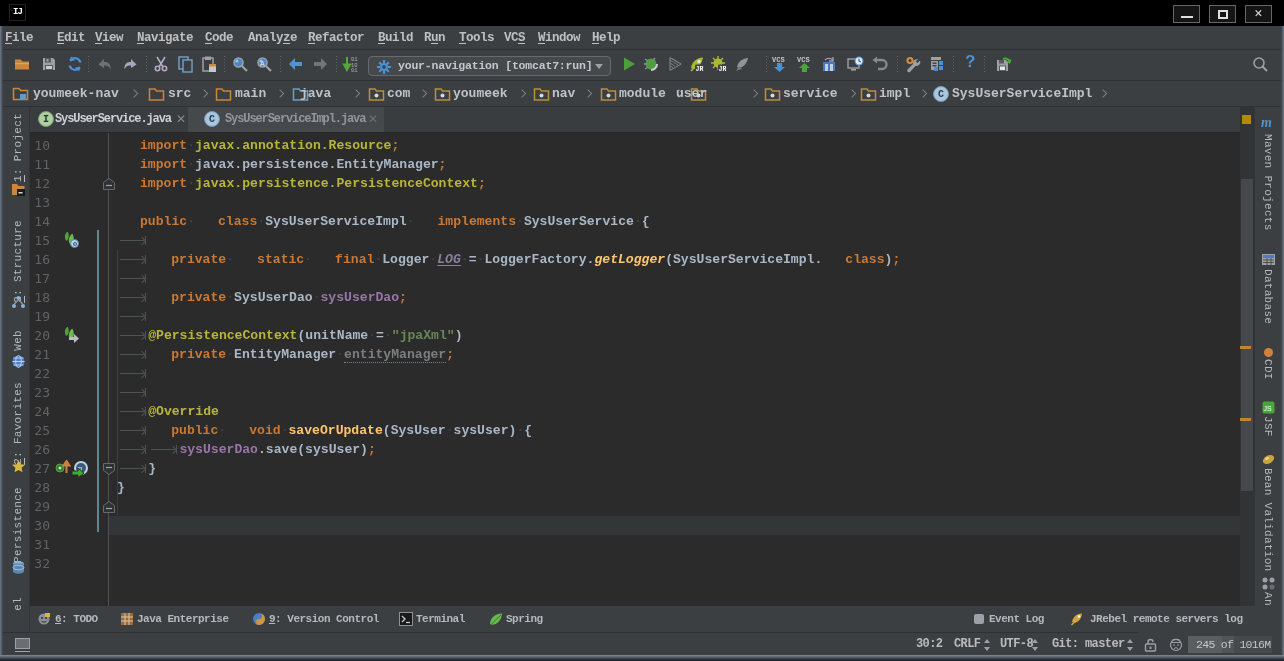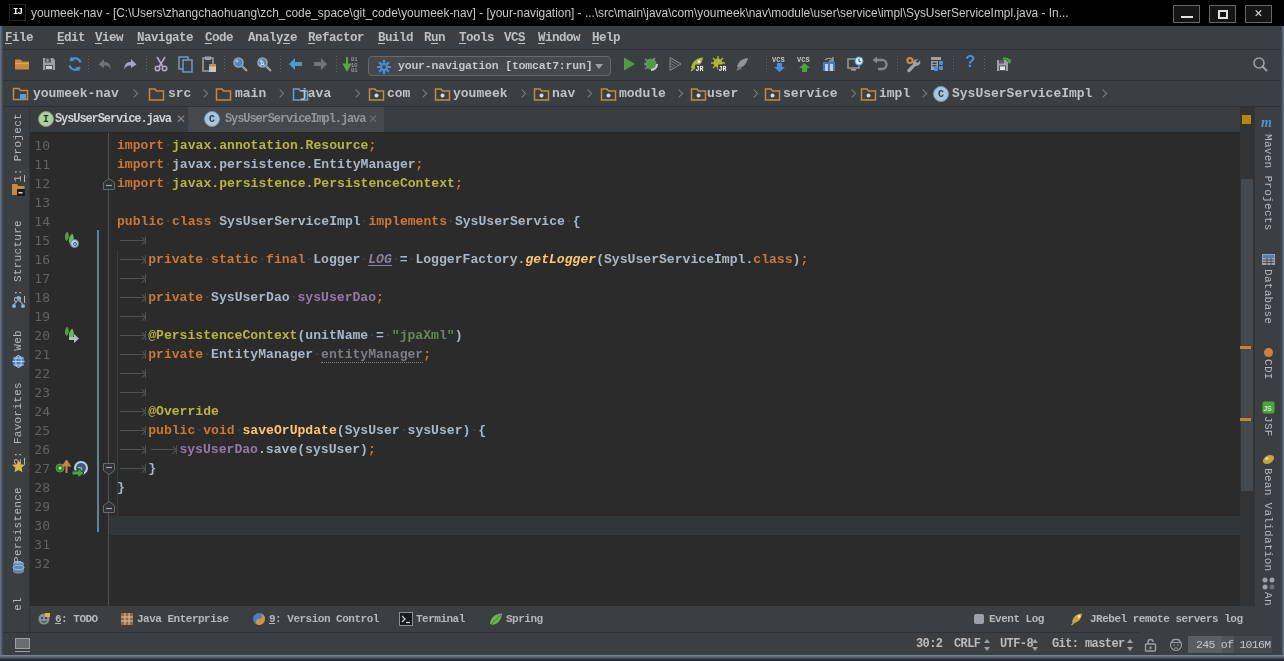--- a/index.html
+++ b/index.html
@@ -69,21 +69,21 @@
 .tabx { position:absolute; top:5px; font-size:12px; color:#888; font-family:"Liberation Sans",sans-serif;}
 
 #editor { position:absolute; left:30px; top:133px; width:1210px; height:473px; background:#2b2b2b; }
 #caretline { position:absolute; left:79px; top:383px; width:1131px; height:19px; background:#323637; }
 #gutterline { position:absolute; left:78px; top:0; width:1px; height:473px; background:#4e5254; }
 #vcsbar { position:absolute; left:67px; top:97px; width:2px; height:302px; background:#5c8799; }
 #lnums { position:absolute; left:0; top:3px; width:20px; font-size:13px; line-height:19px;
   color:#606366; text-align:right; width:20px; }
 #code { position:absolute; left:87px; top:3px; font-size:13.1px; line-height:19px; color:#a9b7c6; font-weight:bold; }
 #code pre { font-family:"Liberation Mono",monospace; font-size:13.1px; line-height:19px; height:19px; }
-.kw { color:#cc7832; }
+.kw { color:#cc7832;margin-left:23px; }
 .ann { color:#b8b63a; }
 .str { color:#6a8759; }
 .fld { color:#9876aa; }
 .mth { color:#ffc66d; font-style:italic; }
 .mtd { color:#ffc66d; }
 .sem { color:#cc7832; }
 .log { color:#8a7f9e; font-style:italic; text-decoration:underline; text-underline-offset:2px; }
 .unused { color:#7c7e82; border-bottom:1px dotted #7f8084; }
 .ws { color:#3f4345; }
 .ta { display:inline-block; width:31.2px; height:19px; vertical-align:top; position:relative; }
@@ -104,21 +104,20 @@
 .updown:before { content:""; position:absolute; left:0; top:0; border-left:3.5px solid transparent;
   border-right:3.5px solid transparent; border-bottom:4px solid #9da1a5; }
 .updown:after { content:""; position:absolute; left:0; bottom:0; border-left:3.5px solid transparent;
   border-right:3.5px solid transparent; border-top:4px solid #9da1a5; }
 </style>
 </head>
 <body>
 <div id="win">
   <div id="titlebar">
     <div id="title-logo">IJ</div>
-    <div id="title-text">youmeek-nav - [C:\Users\zhangchaohuang\zch_code_space\git_code\youmeek-nav] - [your-navigation] - ...\src\main\java\com\youmeek\nav\module\user\service\impl\SysUserServiceImpl.java - In...</div>
     <div class="winbtn" style="left:1173px;">
         <div style="position:absolute;left:7px;bottom:4px;width:12px;height:2px;background:#e0e0e0;"></div>
       </div>
     <div class="winbtn" style="left:1209px;">
         <div style="position:absolute;left:8px;top:4px;width:10px;height:9px;border:2px solid #e0e0e0;"></div>
       </div>
     <div class="winbtn" style="left:1245px;font-size:13px;font-weight:bold;line-height:16px;">✕</div>
   </div>
   <div id="edge-l"></div>
     <div id="edge-r"></div>
@@ -349,21 +348,21 @@
       <div class="bi" style="left:597px;"><svg width="17" height="16" viewBox="0 0 17 16">
           <path d="M1.5 3 h5.5 l1.5 2 h7 v9 H1.5 z" fill="none" stroke="#b8913c" stroke-width="1.5"></path>
           <circle cx="8.5" cy="9.5" r="2" fill="#d8d8d8"></circle>
         </svg></div>
       <div class="bc" style="left:616px;">module</div>
       <div class="chev" style="left:673px;"></div>
       <div class="bi" style="left:687px;"><svg width="17" height="16" viewBox="0 0 17 16">
           <path d="M1.5 3 h5.5 l1.5 2 h7 v9 H1.5 z" fill="none" stroke="#b8913c" stroke-width="1.5"></path>
           <circle cx="8.5" cy="9.5" r="2" fill="#d8d8d8"></circle>
         </svg></div>
-      <div class="bc" style="left:704px;text-align:center;">user</div>
+      <div class="bc" style="left:673px;text-align:center;">user</div>
       <div class="chev" style="left:748px;"></div>
       <div class="bi" style="left:761px;"><svg width="17" height="16" viewBox="0 0 17 16">
           <path d="M1.5 3 h5.5 l1.5 2 h7 v9 H1.5 z" fill="none" stroke="#b8913c" stroke-width="1.5"></path>
           <circle cx="8.5" cy="9.5" r="2" fill="#d8d8d8"></circle>
         </svg></div>
       <div class="bc" style="left:780px;">service</div>
       <div class="chev" style="left:846px;"></div>
       <div class="bi" style="left:857px;"><svg width="17" height="16" viewBox="0 0 17 16">
           <path d="M1.5 3 h5.5 l1.5 2 h7 v9 H1.5 z" fill="none" stroke="#b8913c" stroke-width="1.5"></path>
           <circle cx="8.5" cy="9.5" r="2" fill="#d8d8d8"></circle>

